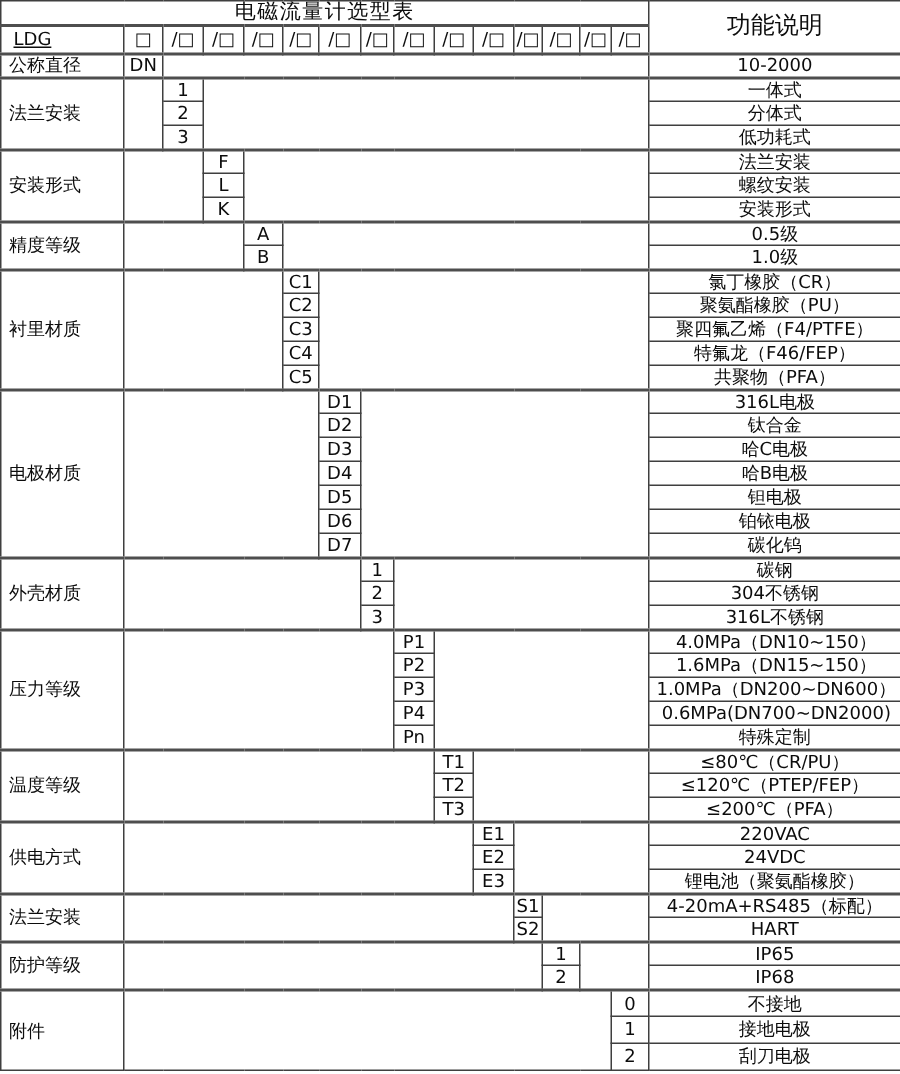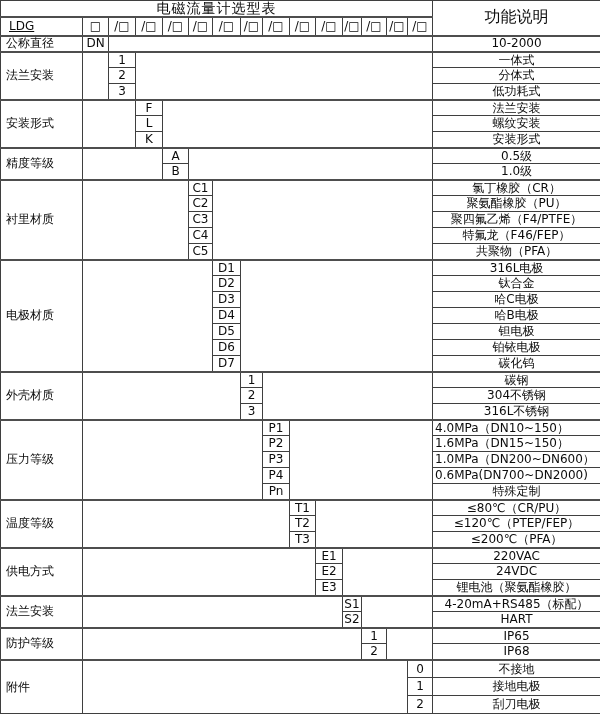--- a/index.html
+++ b/index.html
@@ -20,21 +20,21 @@
   }
   tr{height:16px;}
   tr.h-title{height:15px;}
   tr.h-ldg{height:19px;}
   tr.h-acc{height:18px;}
   td.title{font-size:14px;letter-spacing:1px;}
   td.fhead{font-size:16px;}
   td.label{text-align:left;padding-left:5px;}
   td.label-c{text-align:left;}
   td.mcode{text-align:center;font-size:12px;}
-  td.fleft{text-align:left;padding-left:2px;margin-left:12px;}
+  td.fleft{text-align:center;padding-left:2px;margin-left:12px;}
   tr.gsep td{border-top:2px solid #4e4e4e;}
   td.ldg{text-align:left;padding-left:8px;text-decoration:underline;}
 </style>
 </head>
 <body>
 
 <div class="wrap">
 <table class="sel">
   <colgroup>
     <col style="width:82px">

